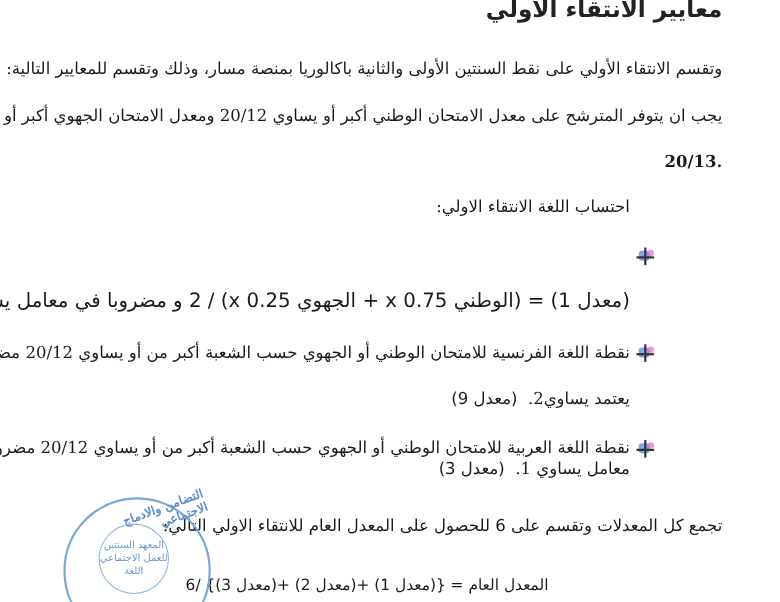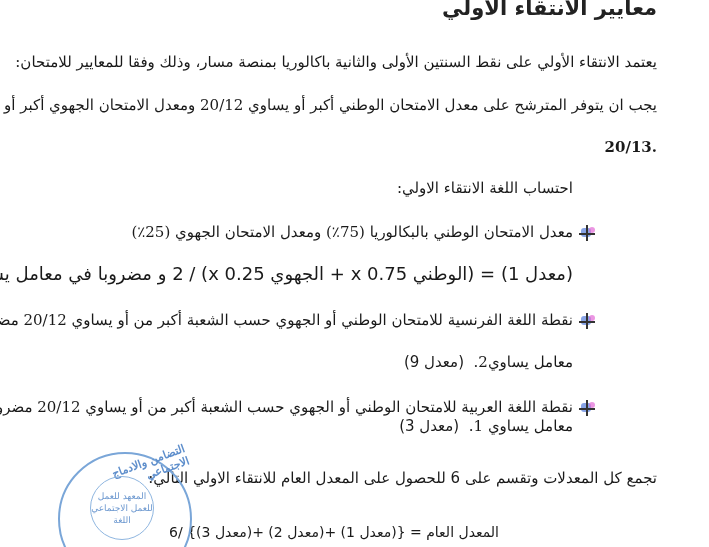--- a/index.html
+++ b/index.html
@@ -19,53 +19,53 @@
   .stamp { position:absolute; left:58px; top:452px; width:130px; height:130px; border:2px solid #7aa6d8; border-radius:50%; }
   .stamp .inner { position:absolute; left:30px; top:22px; width:62px; height:62px; border:1px solid #8fb6e0; border-radius:50%; color:#6b97cf; font-size:9px; text-align:center; line-height:12px; display:flex; align-items:center; justify-content:center; flex-direction:column; }
   .stamp .ring { position:absolute; top:6px; left:20px; font-size:11px; color:#5f8fcc; font-weight:bold; transform:rotate(-20deg); }
 </style>
 </head>
 <body>
 
 <div class="title">معايير الانتقاء الأولي</div>
 
 <div class="line" style="top:52px;">
-  <span>يعتمد الانتقاء الأولي على نقط السنتين الأولى والثانية باكالوريا بمنصة </span><span class="bold">مسار</span><span>، وذلك وفقا للمعايير للامتحان:</span>
+  <span>وتقسم الانتقاء الأولي على نقط السنتين الأولى والثانية باكالوريا بمنصة </span><span class="bold">مسار</span><span>، وذلك وتقسم للمعايير التالية:</span>
 </div>
 
 <div class="line" style="top:95px;">يجب ان يتوفر المترشح على معدل الامتحان الوطني أكبر أو يساوي 20/12 ومعدل الامتحان الجهوي أكبر أو يساوي</div>
 <div class="line" style="top:137px;font-weight:bold;">.20/13</div>
 
 <div class="line" style="top:178px; right:136px;">احتساب اللغة الانتقاء الاولي:</div>
 
 <div class="line" style="top:222px; right:112px;">
-  <span class="bullet"><span class="blob"></span><span class="blob2"></span><span class="v"></span><span class="h"></span></span><span>معدل الامتحان الوطني بالبكالوريا (75٪) ومعدل الامتحان الجهوي (25٪)</span>
+  <span class="bullet"><span class="blob"></span><span class="blob2"></span><span class="v"></span><span class="h"></span></span>
 </div>
 <div class="line bold" style="top:264px; right:136px; font-size:18px;margin-left:48px;">(معدل 1) = (الوطني x 0.75 + الجهوي x 0.25) / 2  و مضروبا في معامل يساوي 3</div>
 
 <div class="line" style="top:310px; right:112px;">
   <span class="bullet"><span class="blob"></span><span class="blob2"></span><span class="v"></span><span class="h"></span></span><span>نقطة اللغة الفرنسية للامتحان الوطني أو الجهوي حسب الشعبة أكبر من أو يساوي 20/12 مضروبة في</span>
 </div>
 <div class="line" style="top:352px; right:136px;">
-  <span>معامل يساوي2.</span>&nbsp;&nbsp;<span class="bold">(معدل 9)</span>
+  <span>يعتمد يساوي2.</span>&nbsp;&nbsp;<span class="bold">(معدل 9)</span>
 </div>
 
 <div class="line" style="top:397px; right:112px;">
   <span class="bullet"><span class="blob"></span><span class="blob2"></span><span class="v"></span><span class="h"></span></span><span>نقطة اللغة العربية للامتحان الوطني أو الجهوي حسب الشعبة أكبر من أو يساوي 20/12 مضروبة في</span>
 </div>
 <div class="line" style="top:416px; right:136px;">
   <span>معامل يساوي 1.</span>&nbsp;&nbsp;<span class="bold">(معدل 3)</span>
 </div>
 
 <div class="line" style="top:468px;">
   <span>تجمع كل المعدلات وتقسم على </span><span class="bold">6</span><span> للحصول على المعدل العام للانتقاء الاولي التالي:</span>
 </div>
 
 <div class="line bold" style="top:522px; right:210px; font-size:14px;margin-left:46px;">المعدل العام = {(معدل 1) +(معدل 2) +(معدل 3)}  /6</div>
 
 <div class="stamp">
   <div class="ring">التضامن والادماج الاجتماعي</div>
   <div class="inner">
-    <span>المعهد للعمل</span>
+    <span>المعهد السنتين</span>
     <span>للعمل الاجتماعي</span>
     <span>اللغة</span>
   </div>
 </div>
 
 </body></html>

